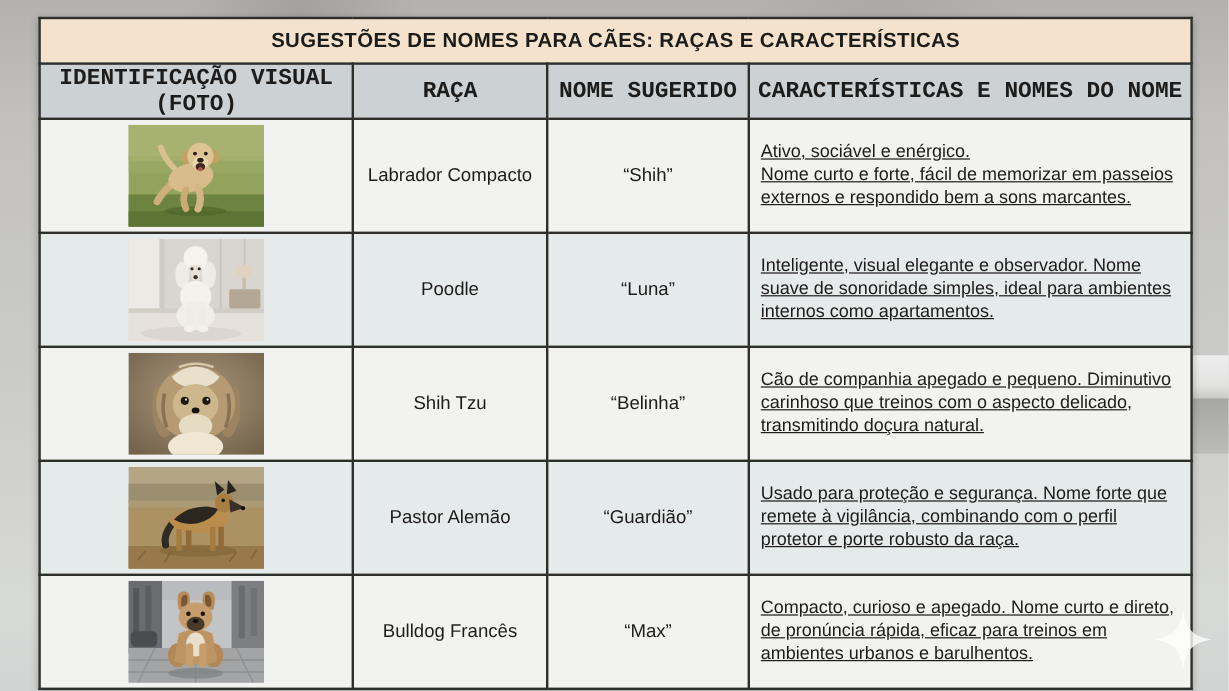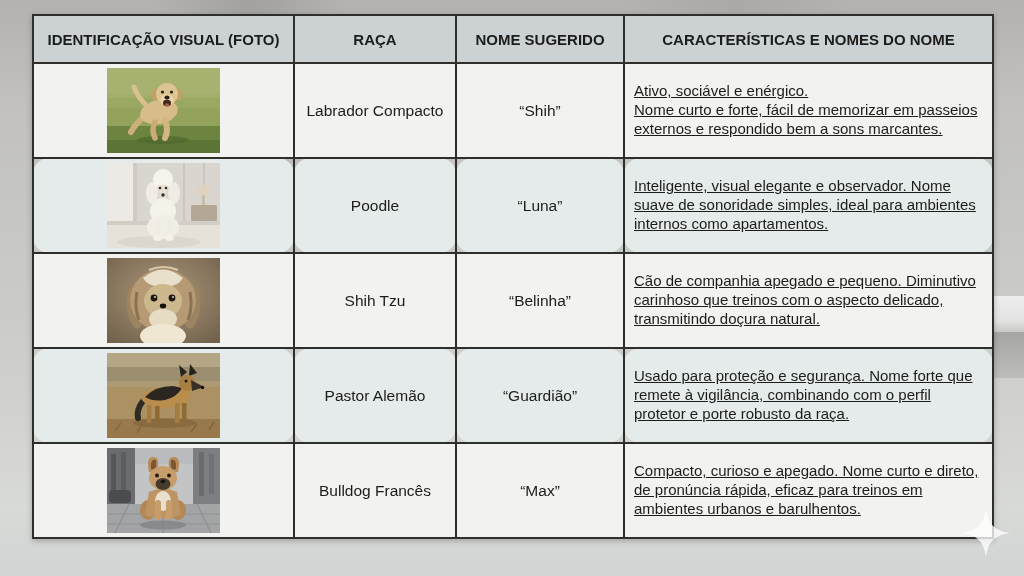--- a/index.html
+++ b/index.html
@@ -28,26 +28,26 @@
     position:absolute;left:32px;top:14px;width:960px;
     border-collapse:collapse;table-layout:fixed;
     box-shadow:0 2px 6px rgba(0,0,0,0.25);
   }
   .dog-table th,.dog-table td{border:2px solid var(--border);}
   .title-cell{
     height:38px;background:var(--title-bg);
     font-size:17px;font-weight:700;letter-spacing:.3px;text-align:center;vertical-align:middle;
   }
   .header-row th{
-    height:48px;background:var(--header-bg);
-    font-size:15px;font-weight:700;text-align:center;vertical-align:middle;
+    height:32px;background:var(--header-bg);
+    font-size:19px;font-weight:700;text-align:center;vertical-align:middle;font-family:Liberation Mono, monospace;
   }
   tr.body-row{height:95px;}
   tr.row-odd td{background:var(--row-odd-bg);}
-  tr.row-even td{background:var(--row-even-bg);border-radius:16px;}
+  tr.row-even td{background:var(--row-even-bg);}
   td.photo-cell{text-align:center;vertical-align:middle;}
   td.photo-cell svg.photo{display:block;margin:0 auto;width:113px;height:85px;}
   td.breed-cell,td.name-cell{
     text-align:center;vertical-align:middle;font-size:15.5px;
   }
   td.desc-cell{
     vertical-align:middle;font-size:15px;line-height:1.26;
     padding:5px 9px 5px 9px;white-space:pre-line;text-align:left;text-decoration:underline;
   }
   .sparkle{position:absolute;left:962px;top:509px;width:48px;height:48px;opacity:.78;}
@@ -61,20 +61,23 @@
   <div class="bg-ledge-shadow"></div>
 
   <table class="dog-table">
     <colgroup>
       <col style="width:261px">
         <col style="width:162px">
         <col style="width:168px">
         <col style="width:369px">
     </colgroup>
     <thead>
+      <tr>
+        <th colspan="4" class="title-cell">SUGESTÕES DE NOMES PARA CÃES: RAÇAS E CARACTERÍSTICAS</th>
+      </tr>
       <tr class="header-row">
         <th>IDENTIFICAÇÃO VISUAL (FOTO)</th>
         <th>RAÇA</th>
         <th>NOME SUGERIDO</th>
         <th>CARACTERÍSTICAS E NOMES DO NOME</th>
       </tr>
     </thead>
     <tbody>
 
       <tr class="body-row row-odd">

